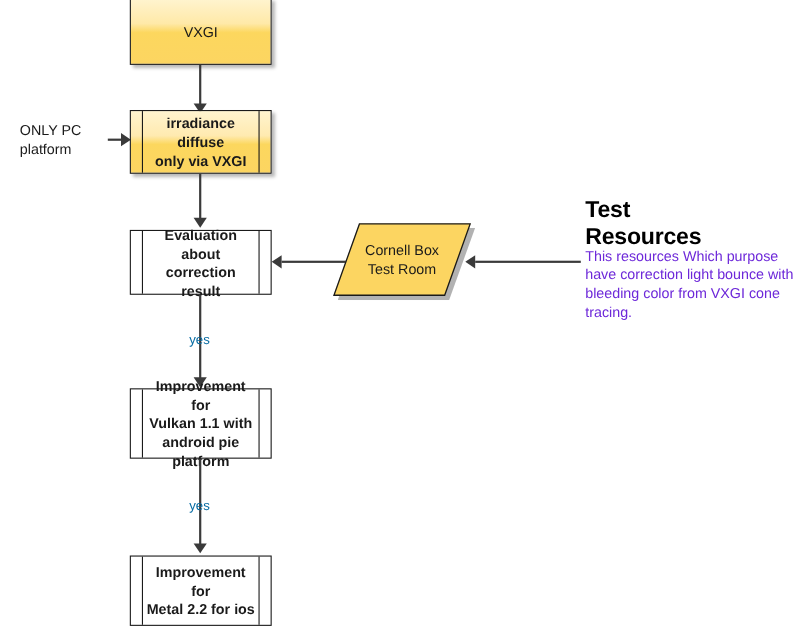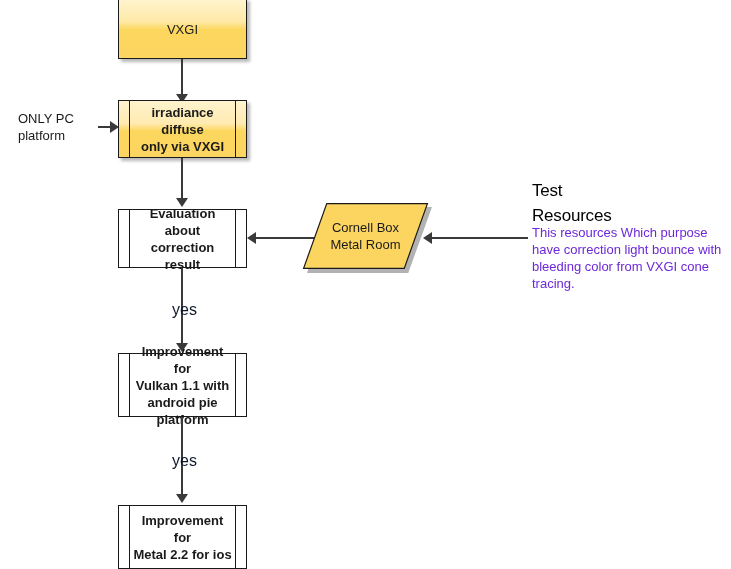--- a/index.html
+++ b/index.html
@@ -135,35 +135,35 @@
     position: absolute;
     width: 0; height: 0;
     border-top: 6px solid transparent;
     border-bottom: 6px solid transparent;
     border-left: 9px solid #3a3a3a;
   }
 
   
   .edge-label {
     position: absolute;
-    font-size: 16px;
-    color: #0f172a;
+    font-size: 12px;
+    color: #0369a1;
     line-height: 15px;
   }
   .side-label {
     position: absolute;
     font-size: 13px;
     line-height: 17px;
     color: #1a1a1a;
     white-space: pre-line;
   }
   .heading {
     position: absolute;
-    font-size: 17px;
-    font-weight: normal;
+    font-size: 21px;
+    font-weight: bold;
     color: #000000;
     line-height: 25px;
     letter-spacing: -0.2px;
   }
   .paragraph {
     position: absolute;
     font-size: 13px;
     line-height: 17px;
     color: #6d28d9;
     width: 200px;
@@ -206,21 +206,21 @@
   <div class="h-line" style="left:256px; top:237px; width:80px;"></div>
   <div class="arrow-left" style="left:247px; top:232px;"></div>
 
   <div class="para-wrap" style="left:303px; top:203px; width:125px; height:66px;">
     <div class="para-shadow"></div>
     <div class="para-shape"></div>
     <svg class="para-outline" viewBox="0 0 125 66" preserveAspectRatio="none">
       <polygon points="23.75,0.6 124.4,0.6 101.25,65.4 0.6,65.4" fill="none" stroke="#1a1a1a" stroke-width="1.2"></polygon>
     </svg>
     <div class="para-text">Cornell Box
-Metal Room</div>
+Test Room</div>
   </div>
 
   <div class="h-line" style="left:432px; top:237px; width:96px;"></div>
   <div class="arrow-left" style="left:423px; top:232px;"></div>
 
   <div class="heading" style="left:532px; top:178px;">Test Resources</div>
   <div class="paragraph" style="left:532px; top:224px;">This resources Which purpose have correction light bounce with bleeding color from VXGI cone tracing.</div>
 
   <div class="v-line" style="left:181px; top:268px; height:76px;"></div>
   <div class="arrow-down" style="left:176px; top:343px;"></div>

